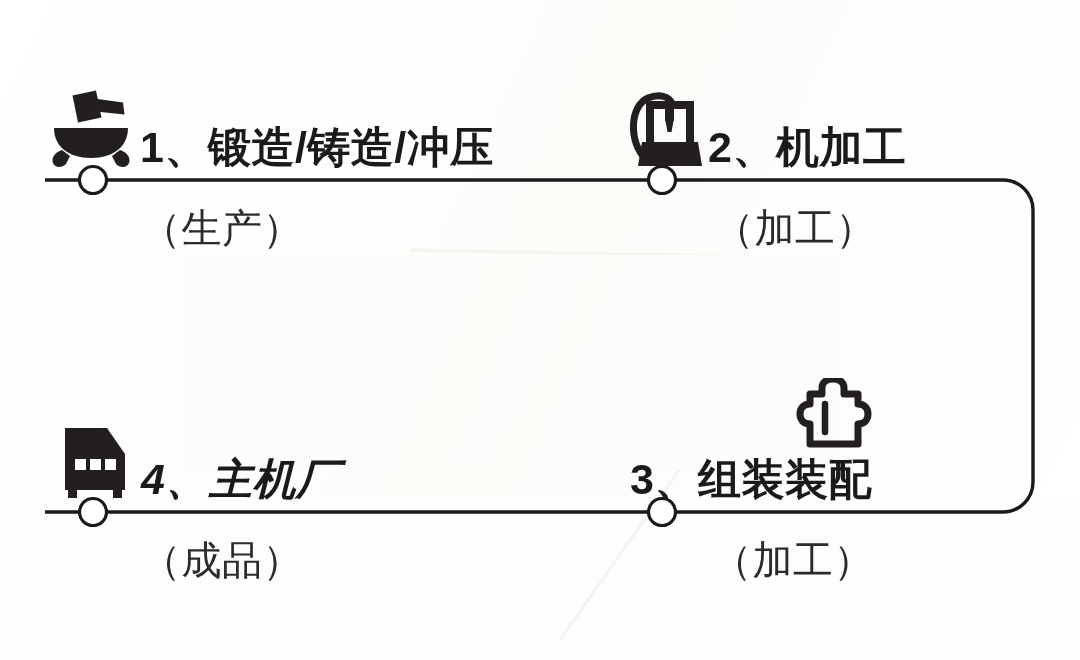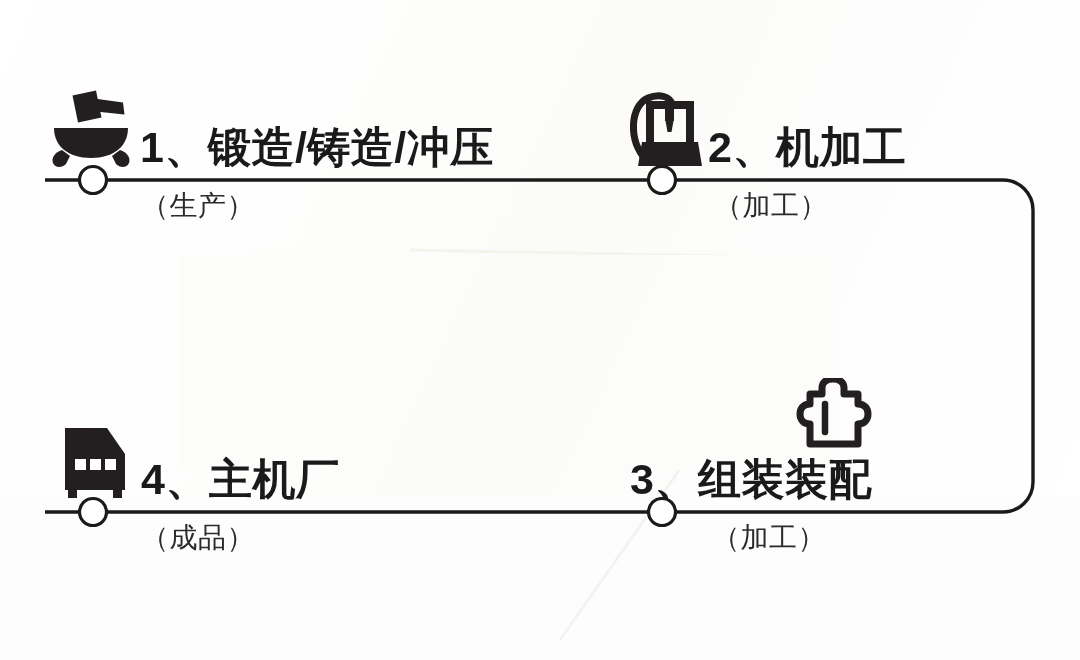--- a/index.html
+++ b/index.html
@@ -67,22 +67,22 @@
     font-weight: 700;
     color: #1a1a1a;
     line-height: 1;
     letter-spacing: 0.5px;
     margin-left: 6px;
     padding-bottom: 3px;
   }
 
   .node-sub {
     position: absolute;
-    top: 12px;
-    font-size: 28px;
+    top: 28px;
+    font-size: 40px;
     font-weight: 400;
     color: #2b2b2b;
     line-height: 1;
     white-space: nowrap;
     letter-spacing: 0.5px;
   }
 
   
   #node-1 { left: 93px; top: 180px; }
   #node-1 .node-head { left: -45px; }
@@ -90,21 +90,21 @@
 
   #node-2 { left: 662px; top: 180px; }
   #node-2 .node-head { left: -36px; justify-content: space-between; }
   #node-2 .node-sub  { left: 52px; }
 
   #node-3 { left: 662px; top: 512px; }
   #node-3 .node-head { left: -38px; flex-direction: column; }
   #node-3 .node-sub  { left: 50px; }
 
   #node-4 { left: 93px; top: 512px; }
-  #node-4 .node-head { left: -38px; }
+  #node-4 .node-head { left: -38px; font-style: italic; }
   #node-4 .node-sub  { left: 48px; text-align: center; }
 </style>
 </head>
 <body>
 
 <div id="stage">
 
   <svg class="watermark" viewBox="0 0 1080 660" xmlns="http://www.w3.org/2000/svg" aria-hidden="true">
     <line x1="560" y1="640" x2="830" y2="255" stroke="#f2f0e8" stroke-width="3"></line>
     <line x1="410" y1="250" x2="835" y2="258" stroke="#f3f1e7" stroke-width="3"></line>

